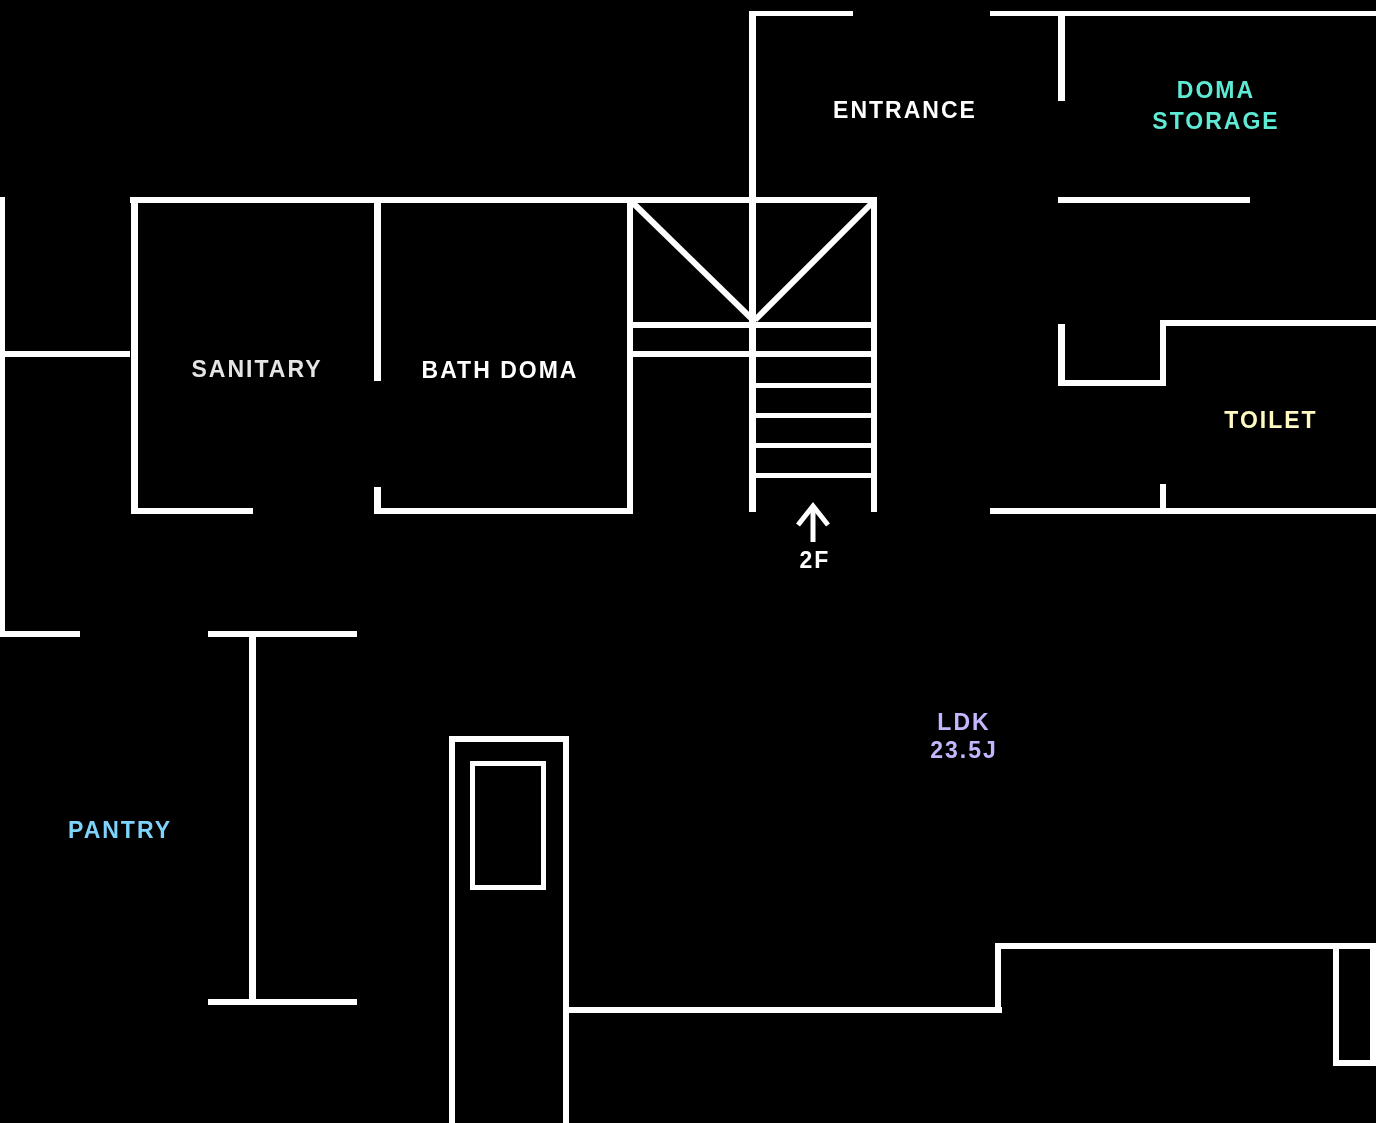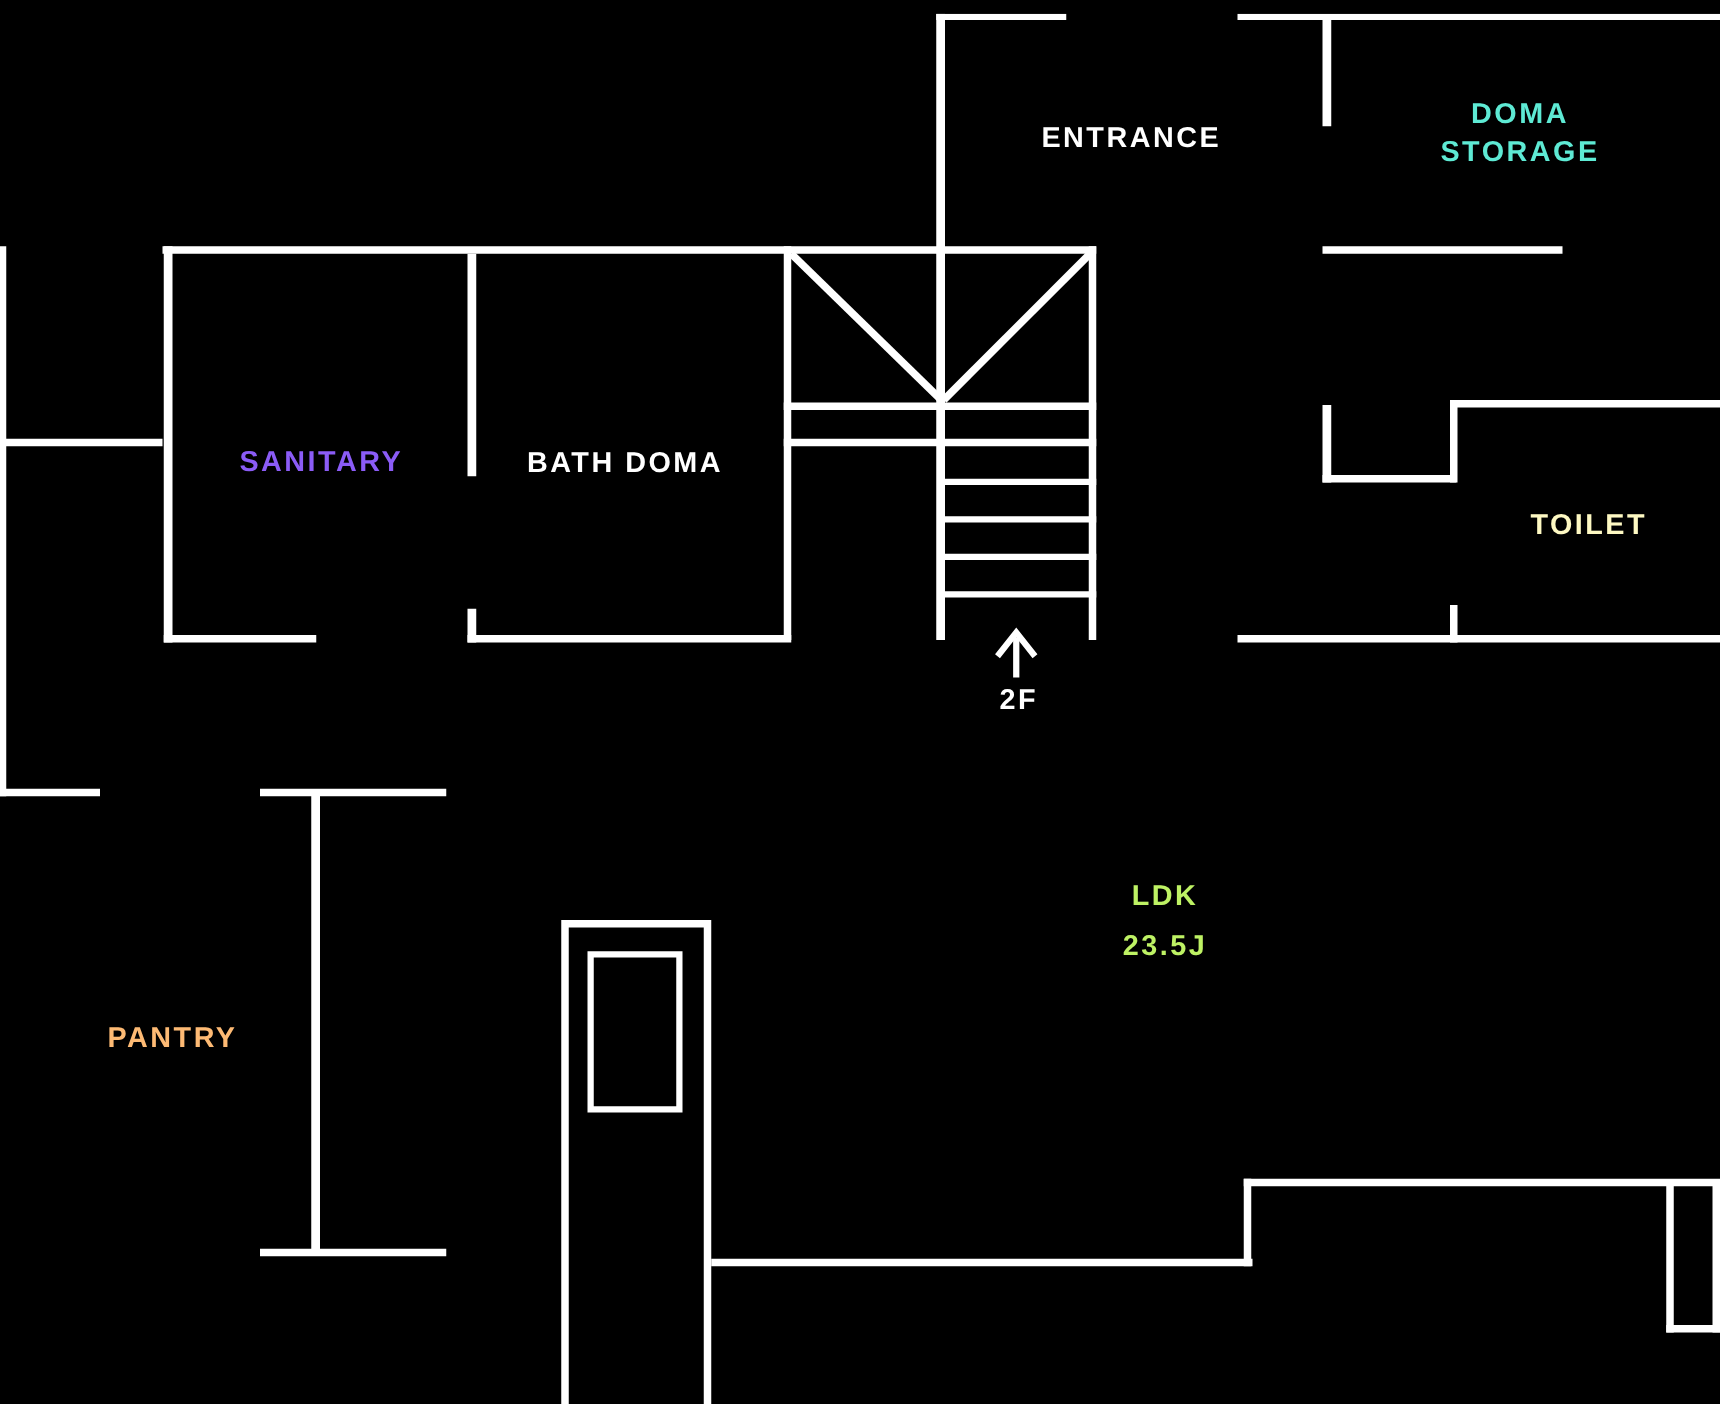--- a/index.html
+++ b/index.html
@@ -62,20 +62,20 @@
     <div class="wall" style="left: 1160px; top: 473px; width: 6px; height: 30px; background: rgb(255, 255, 255);"></div>
     <div class="wall" style="left: 249px; top: 623px; width: 7px; height: 368px; background: rgb(255, 255, 255);"></div>
     <div class="wall" style="left: 995px; top: 932px; width: 6px; height: 70px; background: rgb(255, 255, 255);"></div>
     <div class="wall" style="left: 1333px; top: 935px; width: 6px; height: 120px; background: rgb(255, 255, 255);"></div>
     <div class="wall" style="left: 1370px; top: 935px; width: 6px; height: 120px; background: rgb(255, 255, 255);"></div>
     <div class="outline" style="left: 449px; top: 725px; width: 120px; height: 398px; border-color: rgb(255, 255, 255);"></div>
     <div class="outline-thin" style="left: 470px; top: 750px; width: 76px; height: 129px; border-color: rgb(255, 255, 255);"></div>
     <div class="label" style="left: 905px; top: 99px; color: rgb(255, 255, 255);">ENTRANCE</div>
     <div class="label" style="left: 1216px; top: 95px; color: #5eead4;">DOMA
 STORAGE</div>
-    <div class="label" style="left: 257px; top: 358px; color: #8b5cf6;">SANITARY</div>
+    <div class="label" style="left: 257px; top: 358px; color: #e5e5e5;">SANITARY</div>
     <div class="label" style="left: 500px; top: 359px; color: rgb(255, 255, 255);">BATH DOMA</div>
     <div class="label" style="left: 1271px; top: 409px; color: #fef9c3;">TOILET</div>
-    <div class="label" style="left: 138px; top: 819px; color: #fdba74;">PANTRY</div>
-    <div class="label" style="left: 932px; top: 725px; color: #bef264; line-height: 40px;">LDK
+    <div class="label" style="left: 120px; top: 819px; color: #7dd3fc;">PANTRY</div>
+    <div class="label" style="left: 964px; top: 725px; color: #c4b5fd; line-height: 28px;">LDK
 23.5J</div>
     <div class="label" style="left: 815px; top: 549px; color: rgb(255, 255, 255);">2F</div>
   </div>
 
 </body></html>

